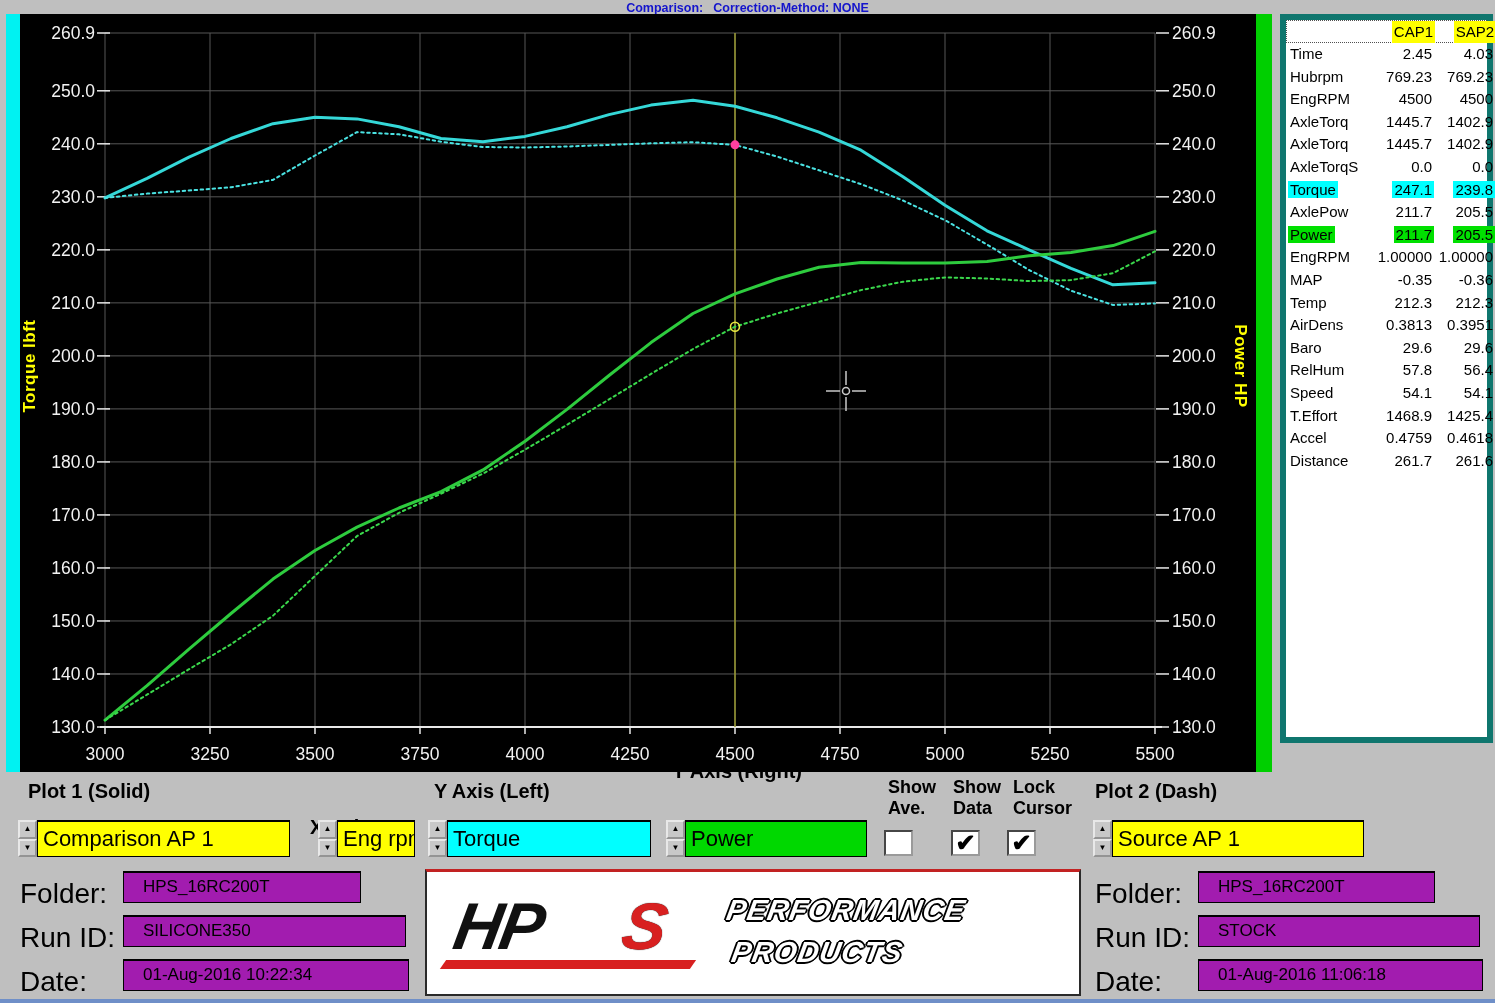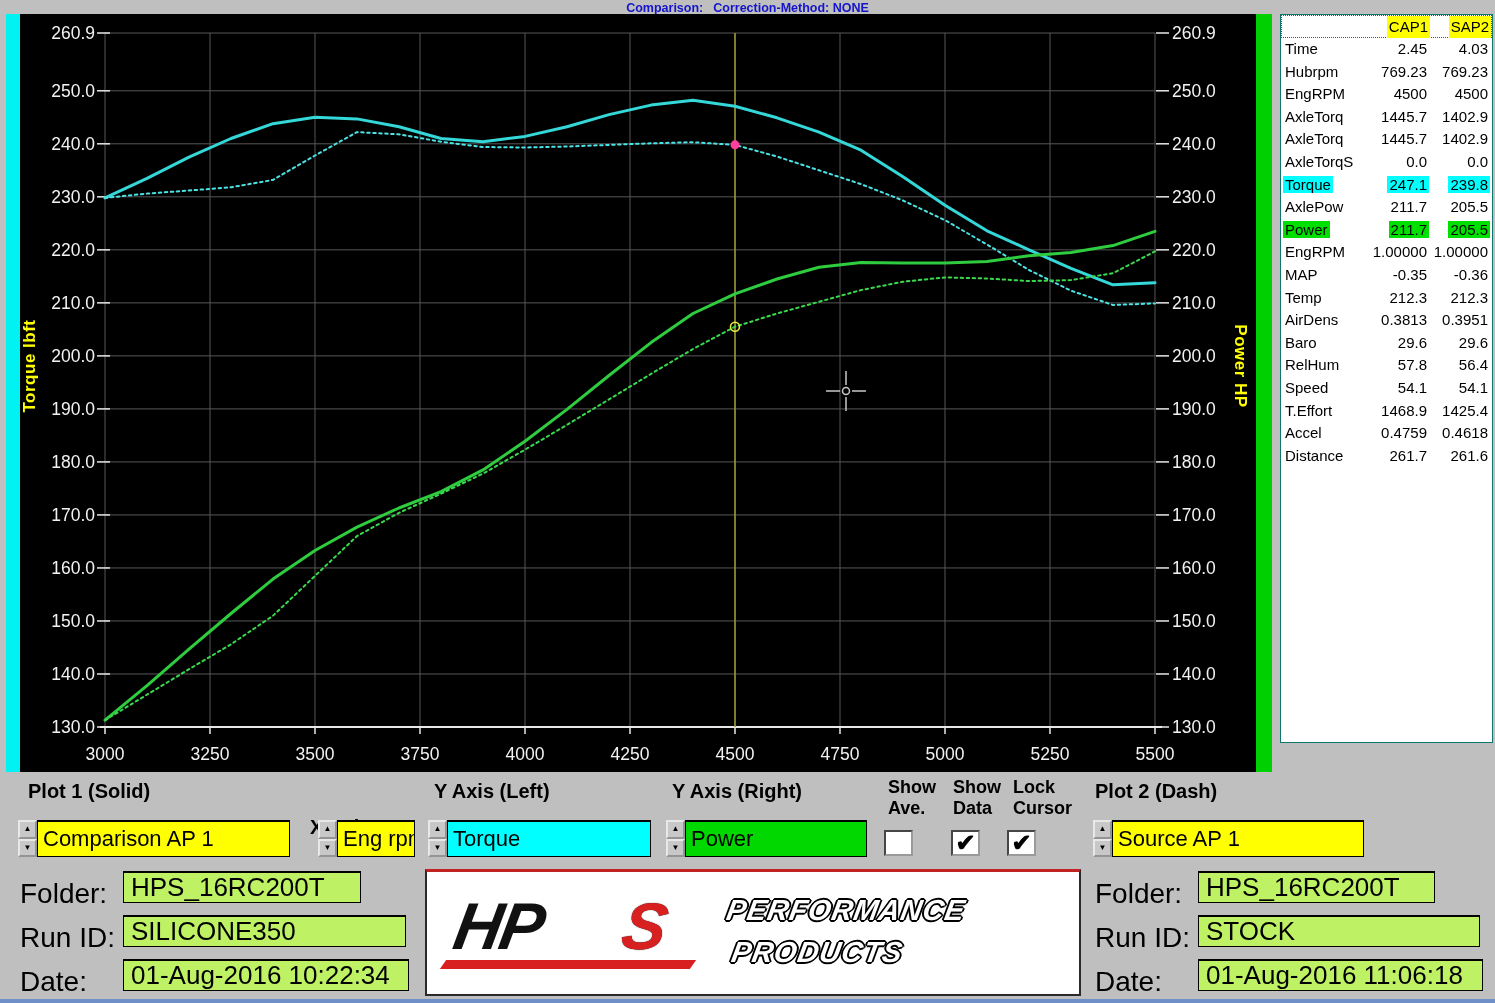--- a/index.html
+++ b/index.html
@@ -22,21 +22,21 @@
   #chart-svg text{font-family:"Liberation Sans",sans-serif;fill:#f2f2f2;font-size:17.5px;}
   .ylabel{
     position:absolute;width:200px;text-align:center;color:#ffff00;
     font-size:17px;font-weight:bold;letter-spacing:.5px;pointer-events:none;
   }
   .ylabel-left{left:-70px;top:356px;transform:rotate(-90deg);}
   .ylabel-right{left:1140px;top:356px;transform:rotate(90deg);}
   
   .data-panel{
     position:absolute;left:1280px;top:14px;width:213px;height:729px;
-    background:#fff;border:1px solid #0f766e;box-sizing:border-box;
+    background:#fff;border:6px solid #0f766e;box-sizing:border-box;
     font-size:15px;color:#000;
   }
   .phead{display:grid;grid-template-columns:84px 64px 61px;height:23px;line-height:22px;
     border:1px dotted #505050;box-sizing:border-box;}
   .phead span{text-align:right;}
   .phead .hl-yellow{background:#ffff00;padding:0 2px;justify-self:end;}
   .prow{display:grid;grid-template-columns:84px 64px 61px;height:22.6px;line-height:22.4px;white-space:nowrap;}
   .prow .plabel{text-align:left;padding-left:2px;}
   .prow .pval{text-align:right;}
   .prow span.cell>i{font-style:normal;padding:0 2px;}
@@ -58,22 +58,22 @@
   .f-yellow{background:#ffff00;}
   .f-cyan{background:#00ffff;}
   .f-green{background:#00d800;}
   .checkbox{
     position:absolute;width:29px;height:26px;background:#fff;border:2px inset #9a9a9a;
     box-sizing:border-box;text-align:center;line-height:22px;font-size:24px;font-weight:bold;color:#000;
   }
   
   .run-label{position:absolute;font-size:28px;font-weight:normal;color:#000;}
   .run-field{
-    position:absolute;height:32px;background:#bef264;border:1px solid #000;border-top:2px solid #000;
-    box-sizing:border-box;font-size:26px;line-height:28px;padding-left:7px;color:#000;
+    position:absolute;height:32px;background:#a21caf;border:1px solid #000;border-top:2px solid #000;
+    box-sizing:border-box;font-size:17px;line-height:28px;padding-left:19px;color:#000;
     white-space:nowrap;overflow:hidden;
   }
   
   .logo-box{
     position:absolute;left:425px;top:869px;width:656px;height:127px;background:#fff;
     border:2px solid #2a2a2a;border-top:3px solid #c22222;box-sizing:border-box;overflow:hidden;
   }
   .logo-hp{
     position:absolute;left:28px;top:16px;font-size:66px;font-weight:900;font-style:italic;
     color:#111;transform:skewX(-10deg);letter-spacing:-2px;
@@ -331,21 +331,21 @@
         <span class="plabel cell "><i>Distance</i></span>
         <span class="pval cell "><i>261.7</i></span>
         <span class="pval cell "><i>261.6</i></span>
       </div>
     </div>
 </div>
 
 <div class="ctl-label" style="left:28px;top:780px;">Plot 1 (Solid)</div>
 <div class="ctl-label" style="left:310px;top:780px;margin-top:36px;">X Axis</div>
 <div class="ctl-label" style="left:434px;top:780px;">Y Axis (Left)</div>
-<div class="ctl-label" style="left:672px;top:780px;">Y Axis (Right)</div>
+<div class="ctl-label" style="left:672px;top:760px;">Y Axis (Right)</div>
 <div class="cb-label" style="left:888px;top:777px;"><span>Show</span><br><span>Ave.</span></div>
 <div class="cb-label" style="left:953px;top:777px;"><span>Show</span><br><span>Data</span></div>
 <div class="cb-label" style="left:1013px;top:777px;"><span>Lock</span><br><span>Cursor</span></div>
 <div class="ctl-label" style="left:1095px;top:780px;">Plot 2 (Dash)</div>
 
 <div class="combo" style="left:18px;top:820px;">
   <div class="spinner">
     <button class="spinbtn">▲</button>
     <button class="spinbtn">▼</button>
   </div>

